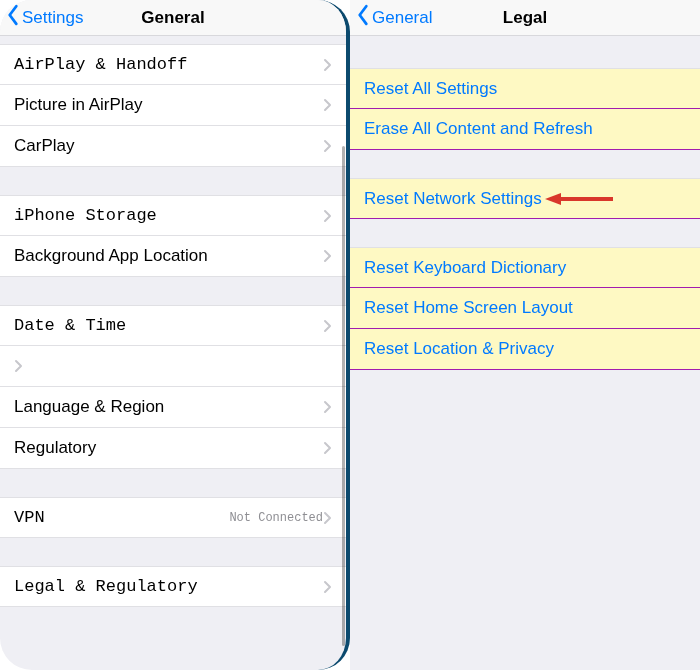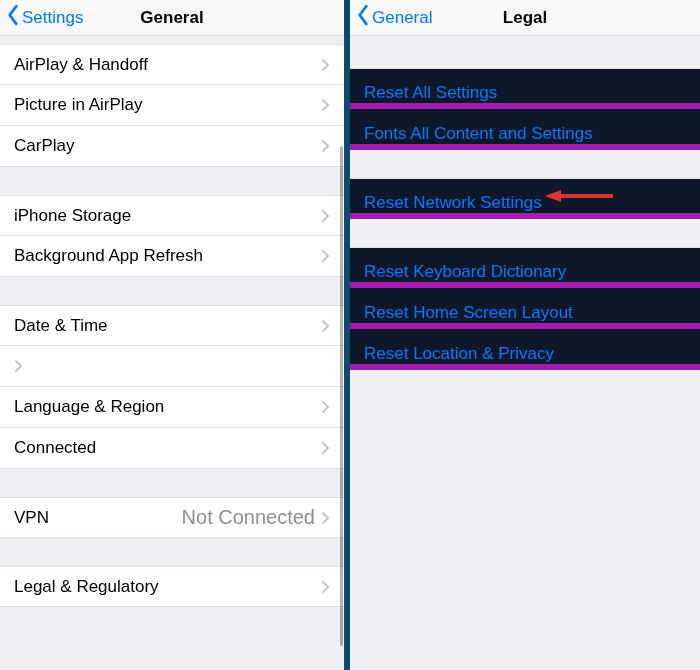--- a/index.html
+++ b/index.html
@@ -17,21 +17,21 @@
     width: 700px;
     height: 670px;
   }
   .pane {
     width: 350px;
     height: 670px;
     position: relative;
     background: #efeff4;
     overflow: hidden;
   }
-  .pane-left { border-right: 6px solid #0c4a6e; }
+  .pane-left { border-right: 4px solid #0c4a6e; border-radius: 32px; }
   .navbar {
     height: 36px;
     background: #f8f8f8;
     display: flex;
     align-items: center;
     position: relative;
     border-bottom: 1px solid #d8d8dc;
   }
   .nav-back {
     display: flex;
@@ -61,32 +61,32 @@
   .row {
     background: #fff;
     min-height: 41px;
     display: flex;
     align-items: center;
     padding: 0 14px;
     border-bottom: 1px solid #e0e0e4;
     font-size: 17px;
     position: relative;
   }
-  .row:first-child { border-top: 1px solid #e0e0e4; }
+  .row:first-child { border-top: 1px solid #e0e0e4; font-family: Liberation Mono, monospace; }
   .row .label { flex: 1; color: #000; }
-  .row .detail { color: #8e8e93; font-size: 20px; margin-right: 6px; }
+  .row .detail { color: #8e8e93; font-size: 12px; }
   .chev { color: #c7c7cc; }
   .chev svg { width: 9px; height: 14px; display:block; }
   .link-row {
-    background: #0f172a;
+    background: #fef9c3;
     min-height: 41px;
     display: flex;
-    align-items: flex-end;
+    align-items: center;
     padding: 0 14px;
-    border-bottom: 6px solid #a21caf;
+    border-bottom: 1px solid #a21caf;
     font-size: 17px;
     color: #007aff;
   }
   .link-row:first-child { border-top: 1px solid #e0e0e4; }
   .arrow {
     position: absolute;
     pointer-events: none;
   }
   .arrow svg { display:block; }
   .scrollbar {
@@ -147,21 +147,21 @@
       <div class="group">
         <div class="row">
           <span class="label">iPhone Storage</span>
           <span class="chev">
               <svg viewBox="0 0 9 14">
                 <polyline points="2,2 7,7 2,12" fill="none" stroke="#c7c7cc" stroke-width="2" stroke-linecap="round" stroke-linejoin="round"></polyline>
               </svg>
             </span>
         </div>
         <div class="row">
-          <span class="label">Background App Refresh</span>
+          <span class="label">Background App Location</span>
           <span class="chev">
               <svg viewBox="0 0 9 14">
                 <polyline points="2,2 7,7 2,12" fill="none" stroke="#c7c7cc" stroke-width="2" stroke-linecap="round" stroke-linejoin="round"></polyline>
               </svg>
             </span>
         </div>
       </div>
 
       <div class="group">
         <div class="row">
@@ -181,21 +181,21 @@
         </div>
         <div class="row">
           <span class="label">Language &amp; Region</span>
           <span class="chev">
               <svg viewBox="0 0 9 14">
                 <polyline points="2,2 7,7 2,12" fill="none" stroke="#c7c7cc" stroke-width="2" stroke-linecap="round" stroke-linejoin="round"></polyline>
               </svg>
             </span>
         </div>
         <div class="row">
-          <span class="label">Connected</span>
+          <span class="label">Regulatory</span>
           <span class="chev">
               <svg viewBox="0 0 9 14">
                 <polyline points="2,2 7,7 2,12" fill="none" stroke="#c7c7cc" stroke-width="2" stroke-linecap="round" stroke-linejoin="round"></polyline>
               </svg>
             </span>
         </div>
       </div>
 
       <div class="group">
         <div class="row">
@@ -237,21 +237,21 @@
       <div class="nav-title">Legal</div>
     </div>
 
     <div class="scroll">
 
       <div class="group" style="margin-top:32px;">
         <div class="link-row">
           <span>Reset All Settings</span>
         </div>
         <div class="link-row">
-          <span>Fonts All Content and Settings</span>
+          <span>Erase All Content and Refresh</span>
         </div>
       </div>
 
       <div class="group">
         <div class="link-row" style="position:relative;margin-top:8px;">
           <span>Reset Network Settings</span>
           <span class="arrow" style="left:195px;top:50%;transform:translateY(-50%);">
             <svg width="70" height="16" viewBox="0 0 70 16">
                 <line x1="68" y1="8" x2="12" y2="8" stroke="#d9372b" stroke-width="4"></line>
                 <polygon points="0,8 16,2 16,14" fill="#d9372b"></polygon>

